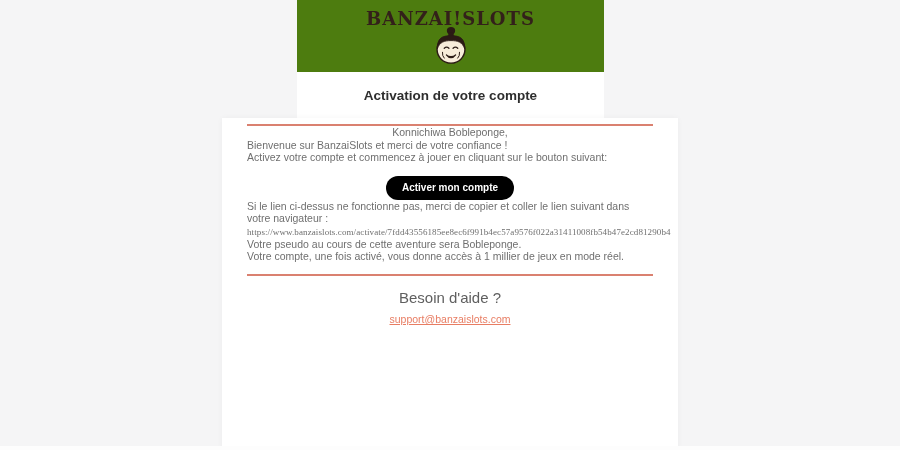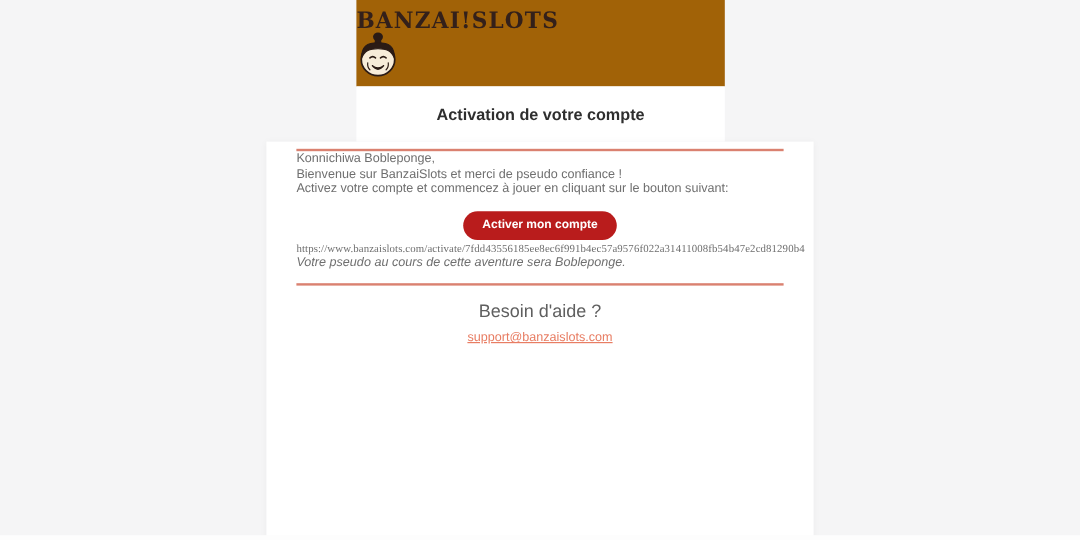--- a/index.html
+++ b/index.html
@@ -8,23 +8,23 @@
     background:#f5f5f6;
     font-family:"Liberation Sans", sans-serif;
     position:relative;
     overflow:hidden;
   }
   
   .email-col{
     position:absolute;left:297px;top:0;width:307px;
   }
   .brand-band{
-    background:#a16207;
+    background:#4d7c0f;
     height:72px;
-    text-align:left;
+    text-align:center;
   }
   .brand-logo-text{
     padding-top:7px;
     font-family:"DejaVu Serif", serif;
     font-weight:bold;
     font-size:18px;
     letter-spacing:1px;
     color:#33201a;
     transform:scaleY(1.05);
   }
@@ -52,47 +52,47 @@
   }
   .rule{
     height:2px;background:#da8170;border:0;margin:6px 0 0 0;
   }
   .card p{
     margin:0;
     color:#6f6f6f;
     font-size:10.5px;
     line-height:1.2;
   }
-  .p-greeting{margin-top:12px;}
+  .p-greeting{margin-top:12px;text-align:center;}
   .p-welcome{margin-top:13px;}
   .p-activate{margin-top:13px;}
   .btn-row{margin-top:12px;text-align:center;}
   .activate-btn{
     display:inline-block;
-    background:#b91c1c;
+    background:#000000;
     color:#ffffff;
     font-size:10px;
     font-weight:bold;
     padding:6px 16px 7px 16px;
     border-radius:13px;
     border:0;
     cursor:pointer;
     font-family:"Liberation Sans", sans-serif;
   }
   .p-fallback{margin-top:16px;}
   .url-line{
     display:block;
     font-size:9px;
     color:#6f6f6f;
     margin-top:2px;
     letter-spacing:0.1px;
     white-space:nowrap;
     font-family:Liberation Serif, serif;
   }
-  .p-pseudo{margin-top:16px;font-style:italic;}
+  .p-pseudo{margin-top:16px;}
   .p-account{margin-top:13px;}
   .p-closing{margin-top:14px;}
   .p-noreply{margin-top:12px;font-style:italic;}
   .rule-bottom{margin-top:11px;}
   .footer-help{
     margin-top:13px;
     text-align:center;
     color:#5f5f5f;
     font-size:15px;
   }
@@ -135,32 +135,34 @@
   </div>
   <div class="title-bar">
     <span class="title">Activation de votre compte</span>
   </div>
 </div>
 
 <div class="card">
   <div class="rule"></div>
 
   <p class="p-greeting">Konnichiwa Bobleponge,</p>
-  <p class="p-welcome">Bienvenue sur BanzaiSlots et merci de pseudo confiance !</p>
+  <p class="p-welcome">Bienvenue sur BanzaiSlots et merci de votre confiance !</p>
   <p class="p-activate">Activez votre compte et commencez à jouer en cliquant sur le bouton suivant:</p>
 
   <div class="btn-row">
     <button class="activate-btn">Activer mon compte</button>
   </div>
 
   <p class="p-fallback">
+    <span>Si le lien ci-dessus ne fonctionne pas, merci de copier et coller le lien suivant dans votre navigateur :</span>
     <span class="url-line">https://www.banzaislots.com/activate/7fdd43556185ee8ec6f991b4ec57a9576f022a31411008fb54b47e2cd81290b4</span>
   </p>
 
   <p class="p-pseudo">Votre pseudo au cours de cette aventure sera Bobleponge.</p>
+  <p class="p-account">Votre compte, une fois activé, vous donne accès à 1 millier de jeux en mode réel.</p>
 
   <div class="rule rule-bottom"></div>
 
   <div class="footer-help">Besoin d'aide ?</div>
   <div class="footer-link-row">
     <a class="support-link">support@banzaislots.com</a>
   </div>
 </div>
 
 <div class="bottom-strip"></div>

